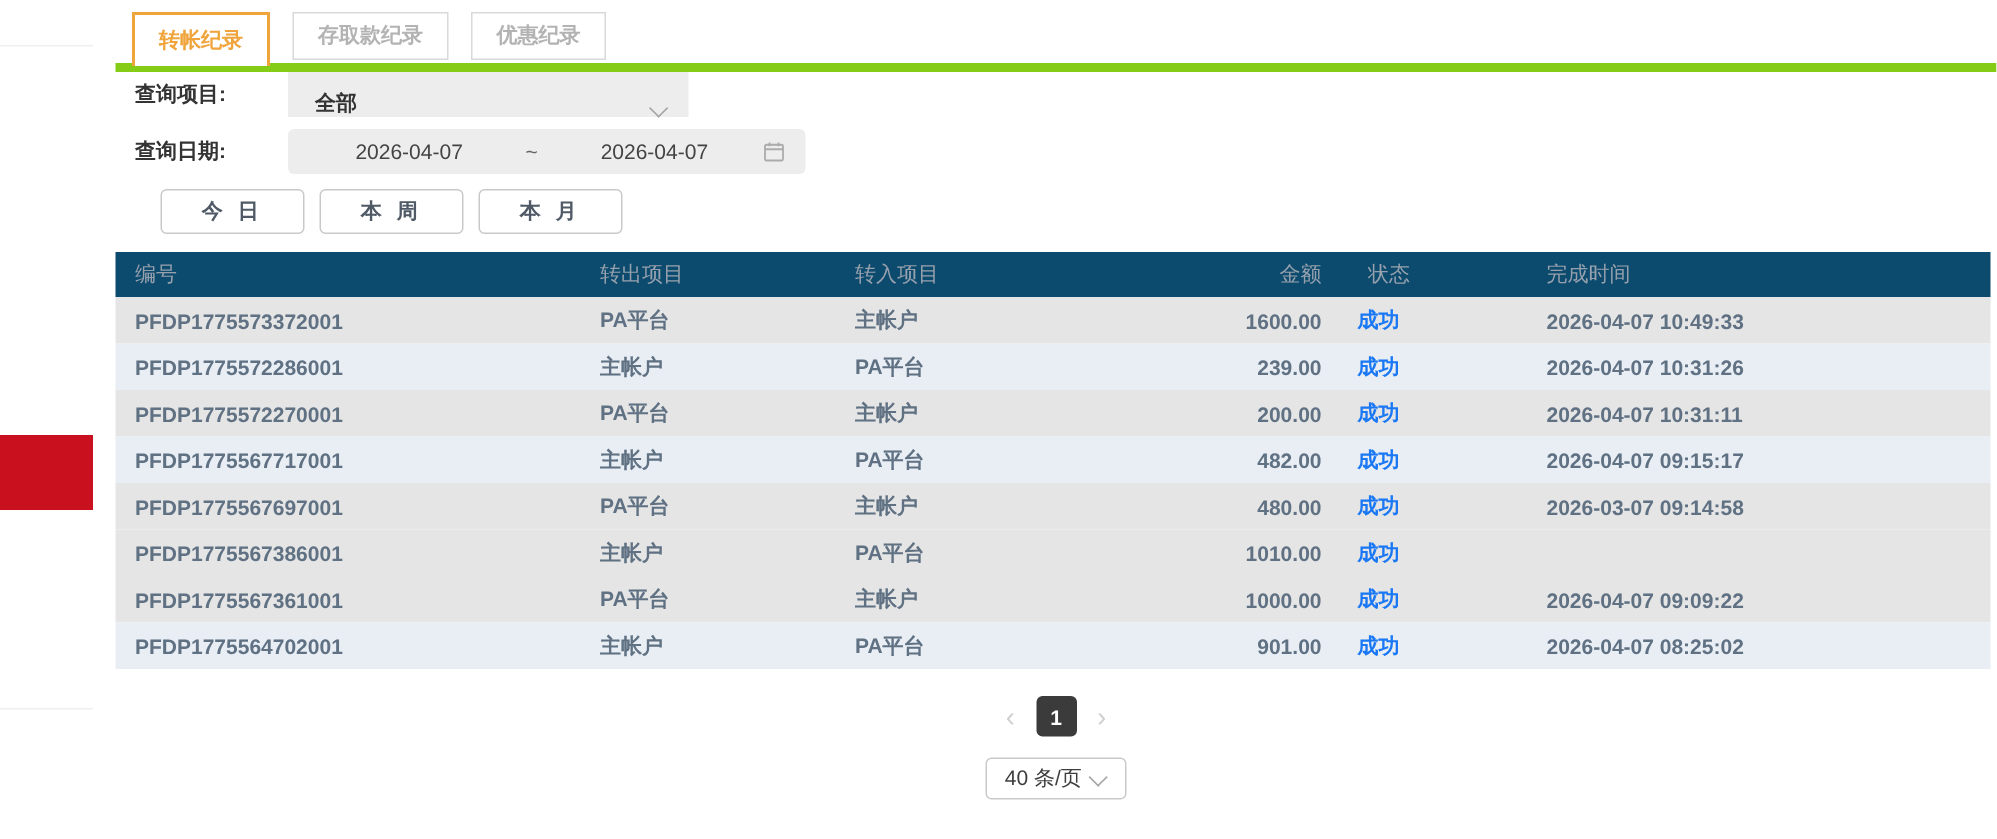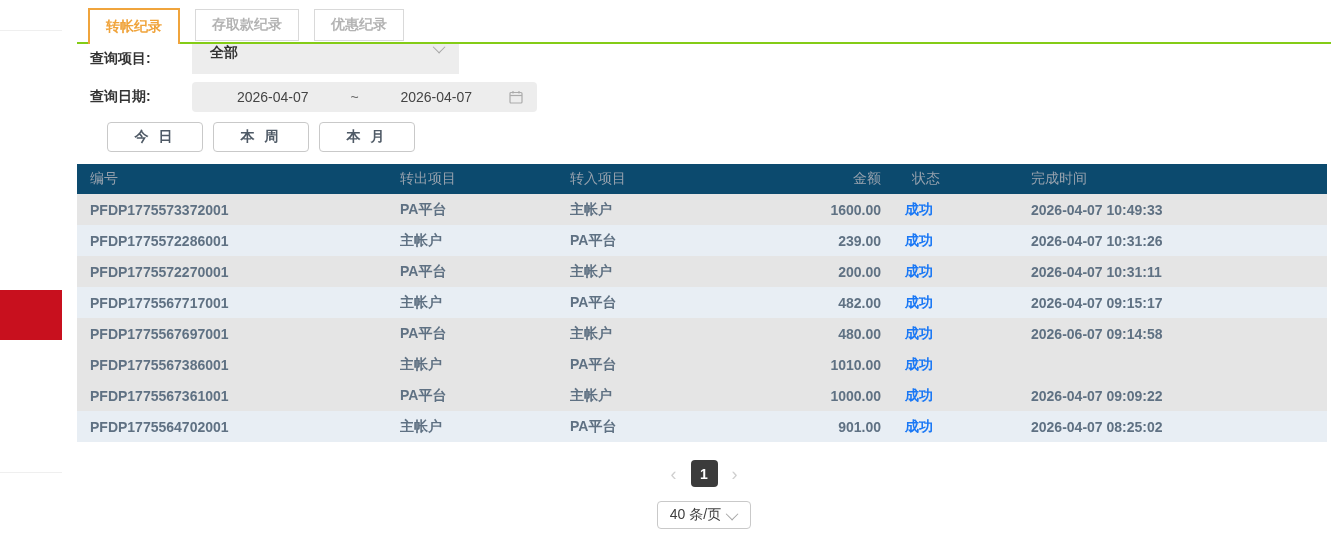--- a/index.html
+++ b/index.html
@@ -12,40 +12,40 @@
   
   .side-line{position:absolute;left:0;width:62px;height:1px;background:#efefef;}
   .side-line.top{top:30px;}
   .side-line.bottom{top:472px;}
   .red-block{position:absolute;left:0;top:290px;width:62px;height:50px;background:#c8101e;}
 
   
   .main{position:absolute;left:77px;top:8px;width:1254px;}
 
   
-  .tab-bar{display:flex;align-items:flex-end;border-bottom:2px solid #84cc16;height:34px;}
+  .tab-bar{display:flex;align-items:flex-start;border-bottom:6px solid #84cc16;height:34px;}
   .tab{
     box-sizing:border-box;display:flex;align-items:center;justify-content:center;
     padding:0 16px;font-size:14px;font-weight:700;cursor:pointer;background:#fff;
     height:32px;margin-bottom:1px;margin-right:15px;
     border:1px solid #d9d9d9;color:#b3b3b3;white-space:nowrap;
   }
   .tab:first-child{margin-left:11px;}
   .tab-active{
     border:2px solid #f0a43c;border-bottom:none;color:#f0a43c;
     height:36px;margin-bottom:-2px;position:relative;z-index:2;background:#fff;
   }
 
   
   .form{}
   .form-row{display:flex;align-items:center;margin-bottom:8px;}
   .form-label{width:79px;margin-left:13px;margin-right:23px;font-size:14px;font-weight:700;color:#333;}
   .select-box{
     box-sizing:border-box;width:267px;height:30px;background:#ededed;border-radius:0;
-    display:flex;align-items:flex-start;padding:0 14px 0 18px;cursor:pointer;
+    display:flex;align-items:flex-end;padding:0 14px 0 18px;cursor:pointer;
   }
   .select-box .sel-text{flex:1;font-size:14px;font-weight:700;color:#333;}
   .chev{display:inline-block;width:8px;height:8px;border-left:1.5px solid #a6a6a6;border-bottom:1.5px solid #a6a6a6;transform:rotate(-45deg) translateY(-2px);}
   .date-box{
     box-sizing:border-box;width:345px;height:30px;background:#ededed;border-radius:4px;
     display:flex;align-items:center;padding:0 14px;cursor:pointer;
     font-size:14px;color:#444;
   }
   .date-box .dt{flex:1;text-align:center;}
   .date-box .tilde{flex:0 0 30px;text-align:center;color:#666;}
@@ -171,21 +171,21 @@
           <div class="cell c4">482.00</div>
           <div class="cell c5 status">成功</div>
           <div class="cell c6">2026-04-07 09:15:17</div>
         </div>
         <div class="trow">
           <div class="cell c1">PFDP1775567697001</div>
           <div class="cell c2">PA平台</div>
           <div class="cell c3">主帐户</div>
           <div class="cell c4">480.00</div>
           <div class="cell c5 status">成功</div>
-          <div class="cell c6">2026-06-07 09:14:58</div>
+          <div class="cell c6">2026-03-07 09:14:58</div>
         </div>
         <div class="trow">
           <div class="cell c1">PFDP1775567386001</div>
           <div class="cell c2">主帐户</div>
           <div class="cell c3">PA平台</div>
           <div class="cell c4">1010.00</div>
           <div class="cell c5 status">成功</div>
         </div>
         <div class="trow">
           <div class="cell c1">PFDP1775567361001</div>

